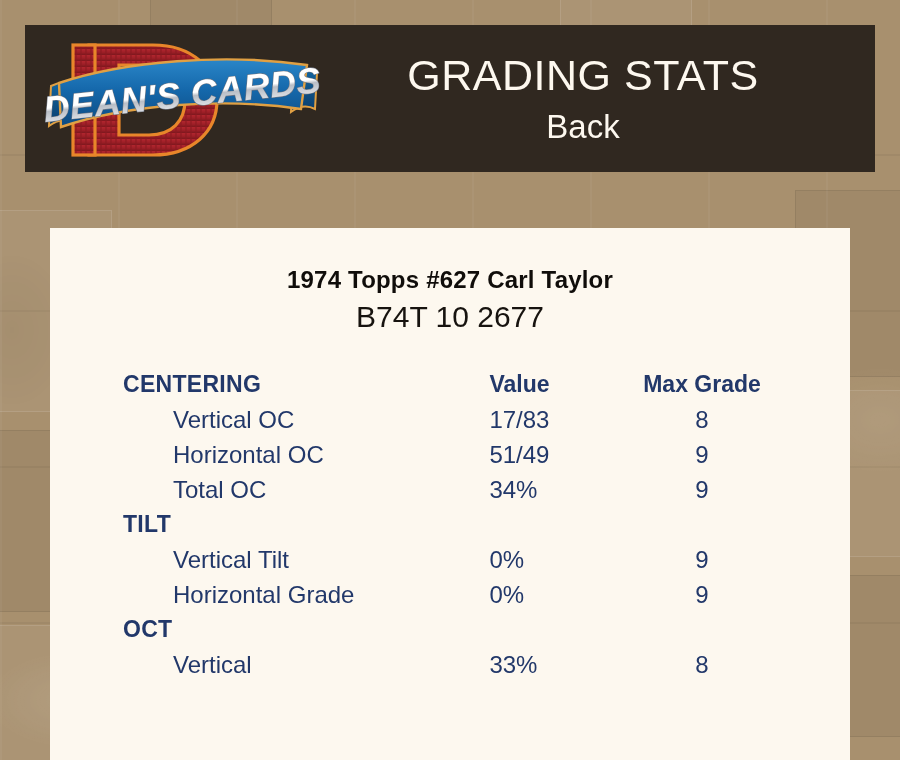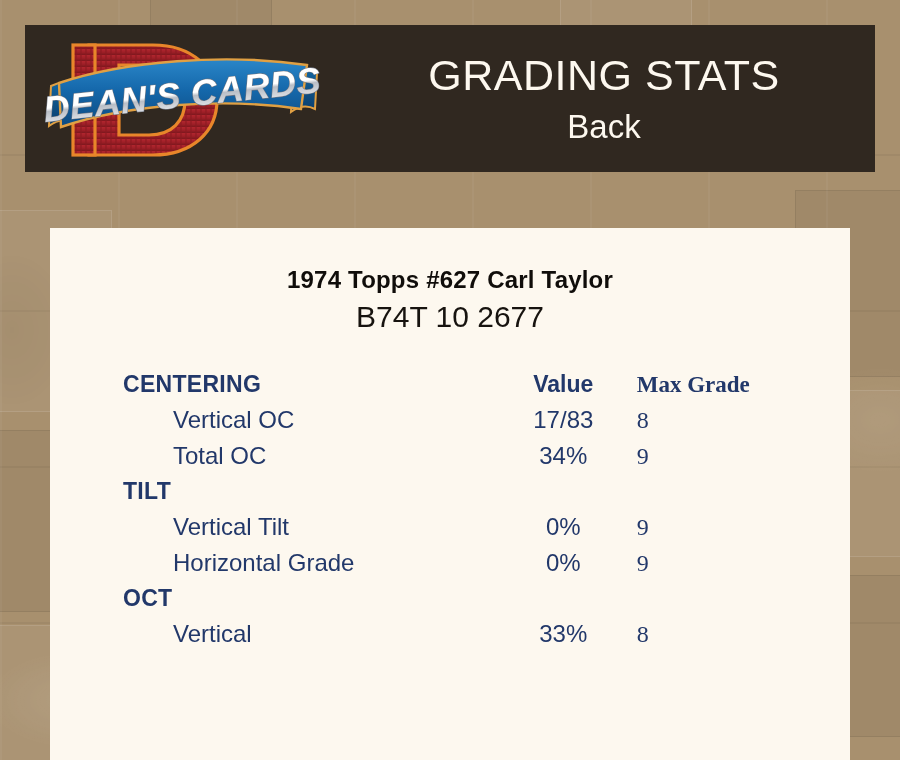--- a/index.html
+++ b/index.html
@@ -52,21 +52,21 @@
     position: absolute;
     left: 25px;
     top: 25px;
     width: 850px;
     height: 147px;
     background: #302820;
     overflow: hidden;
   }
   #title-block {
     position: absolute;
-    left: 304px;
+    left: 283px;
     top: 0;
     width: 550px;
     height: 147px;
     display: flex;
     flex-direction: column;
     align-items: center;
     justify-content: center;
   }
   #main-title {
     color: #fdf8ef;
@@ -130,22 +130,22 @@
     color: #22386a;
   }
   table.stats-table td {
     padding: 0;
     font-size: 24px;
     line-height: 35px;
     vertical-align: baseline;
     white-space: nowrap;
   }
   td.col-label  { width: 345px; text-align: left; }
-  td.col-value  { width: 165px; text-align: center; }
-  td.col-grade  { width: 135px; text-align: left; font-family: Liberation Serif, serif; }
+  td.col-value  { width: 165px; }
+  td.col-grade  { width: 135px; text-align: center; }
 
   tr.group-row td.col-label {
     font-weight: bold;
     font-size: 23px;
     letter-spacing: 0.3px;
   }
   tr.group-row td.col-value,
   tr.group-row td.col-grade {
     font-weight: bold;
     font-size: 23px;
@@ -247,20 +247,25 @@
               <td class="col-label">CENTERING</td>
               <td class="col-value">Value</td>
               <td class="col-grade">Max Grade</td>
             </tr>
             <tr class="data-row">
               <td class="col-label">Vertical OC</td>
               <td class="col-value">17/83</td>
               <td class="col-grade">8</td>
             </tr>
             <tr class="data-row">
+              <td class="col-label">Horizontal OC</td>
+              <td class="col-value">51/49</td>
+              <td class="col-grade">9</td>
+            </tr>
+            <tr class="data-row">
               <td class="col-label">Total OC</td>
               <td class="col-value">34%</td>
               <td class="col-grade">9</td>
             </tr>
             <tr class="group-row">
               <td class="col-label">TILT</td>
               <td class="col-value"></td>
               <td class="col-grade"></td>
             </tr>
             <tr class="data-row">

